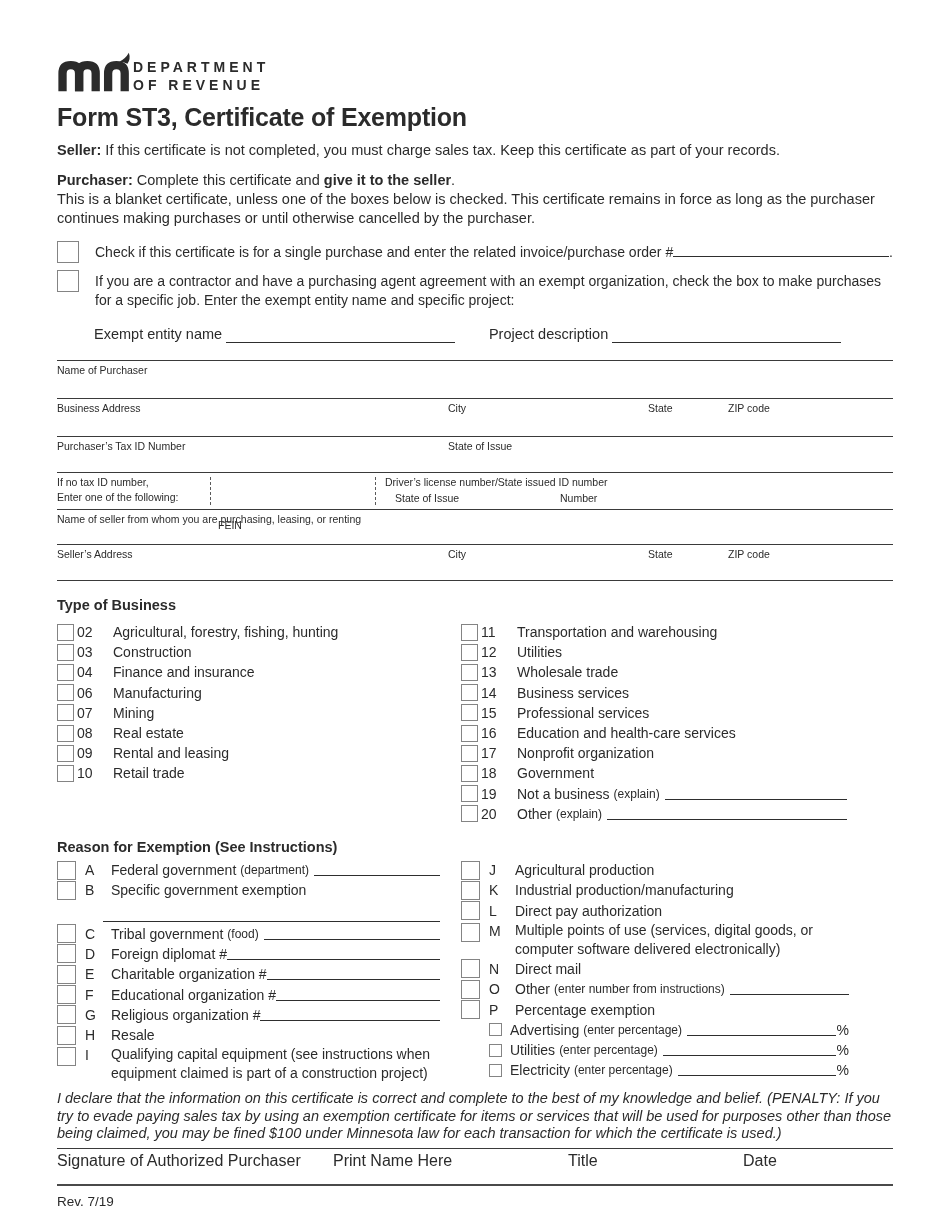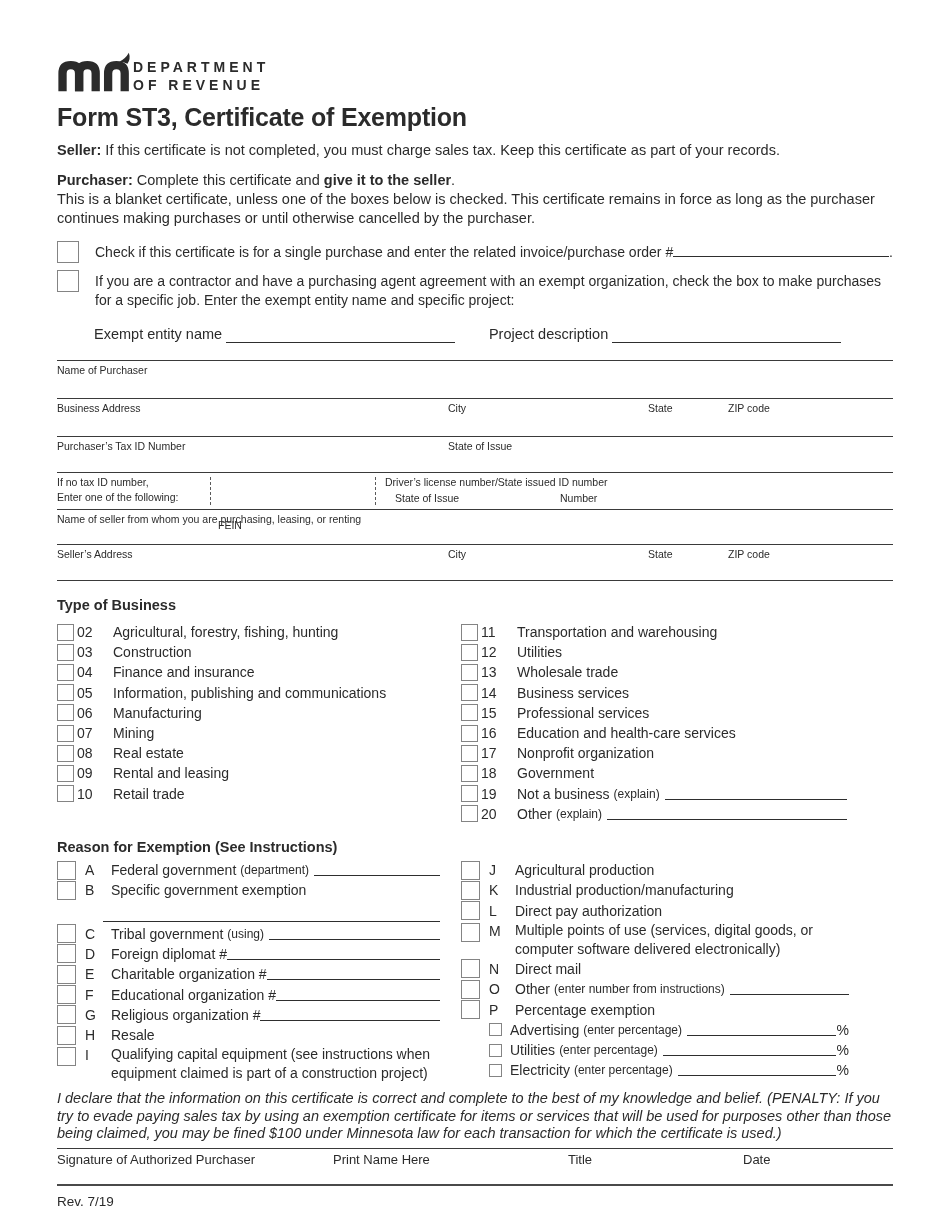--- a/index.html
+++ b/index.html
@@ -80,21 +80,21 @@
   .rx-blank .fl { flex:1; margin-left:46px; height:9px; border-bottom-width:1.6px; }
   .pct-row { display:flex; align-items:center; height:20.3px; font-size:14px; }
   .cb-xs { width:13px; height:13px; border-width:1.2px; margin-left:28px; }
   .pct-label { margin-left:8px; white-space:nowrap; }
   .pct-row .fl { flex:1; margin-left:5px; height:12px; }
   .pct-sign { margin-left:1px; }
 
   
   .declaration { margin-top:7px; width:836px; font-size:14.5px; font-style:italic; line-height:17.5px; }
   .sig-block { margin-top:5px; border-top:1.5px solid #3a3a3a; position:relative; height:36px; }
-  .sig-label { position:absolute; top:3px; font-size:13px; white-space:nowrap; }
+  .sig-label { position:absolute; top:3px; font-size:16px; white-space:nowrap; }
   .bottom-rule { border-top:2.5px solid #4a4a4a; width:836px; }
   .rev { margin-top:8px; font-size:13.5px; }
 </style>
 </head>
 <body>
 
 <div class="page">
 
   <div class="logo-row">
     <svg class="logo-svg" viewBox="0 0 110 56" aria-hidden="true">
@@ -193,25 +193,20 @@
           <span class="tob-num">03</span>
           <span class="tob-label">Construction</span>
         </div>
       <div class="tob-row">
           <div class="cb cb-sm"></div>
           <span class="tob-num">04</span>
           <span class="tob-label">Finance and insurance</span>
         </div>
       <div class="tob-row">
           <div class="cb cb-sm"></div>
-          <span class="tob-num">05</span>
-          <span class="tob-label">Information, publishing and communications</span>
-        </div>
-      <div class="tob-row">
-          <div class="cb cb-sm"></div>
           <span class="tob-num">06</span>
           <span class="tob-label">Manufacturing</span>
         </div>
       <div class="tob-row">
           <div class="cb cb-sm"></div>
           <span class="tob-num">07</span>
           <span class="tob-label">Mining</span>
         </div>
       <div class="tob-row">
           <div class="cb cb-sm"></div>
@@ -303,21 +298,21 @@
           <span class="rx-label">Specific government exemption</span>
         </div>
       <div class="rx-gap"></div>
       <div class="rx-blank">
           <span class="fl"></span>
         </div>
       <div class="rx-row">
           <div class="cb cb-rx"></div>
           <span class="rx-letter">C</span>
           <span class="rx-label">Tribal government</span>
-          <span class="rx-label paren" style="margin-left:4px;">(using)</span>
+          <span class="rx-label paren" style="margin-left:4px;">(food)</span>
           <span class="fl"></span>
         </div>
       <div class="rx-row">
           <div class="cb cb-rx"></div>
           <span class="rx-letter">D</span>
           <span class="rx-label">Foreign diplomat #</span>
           <span class="fl" style="margin-left:0;"></span>
         </div>
       <div class="rx-row">
           <div class="cb cb-rx"></div>

